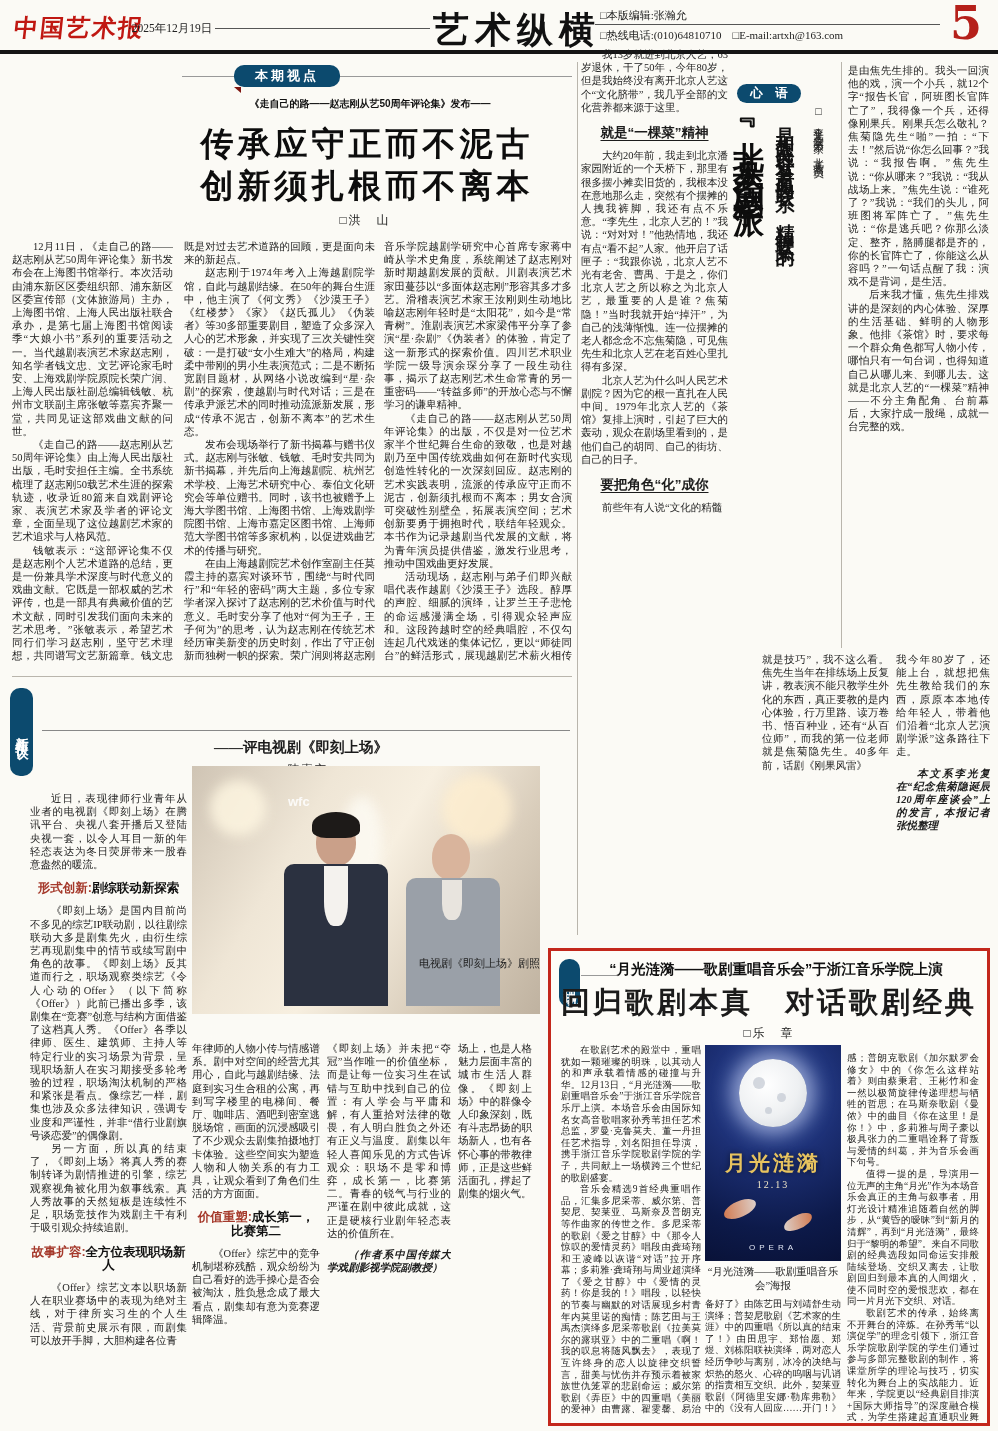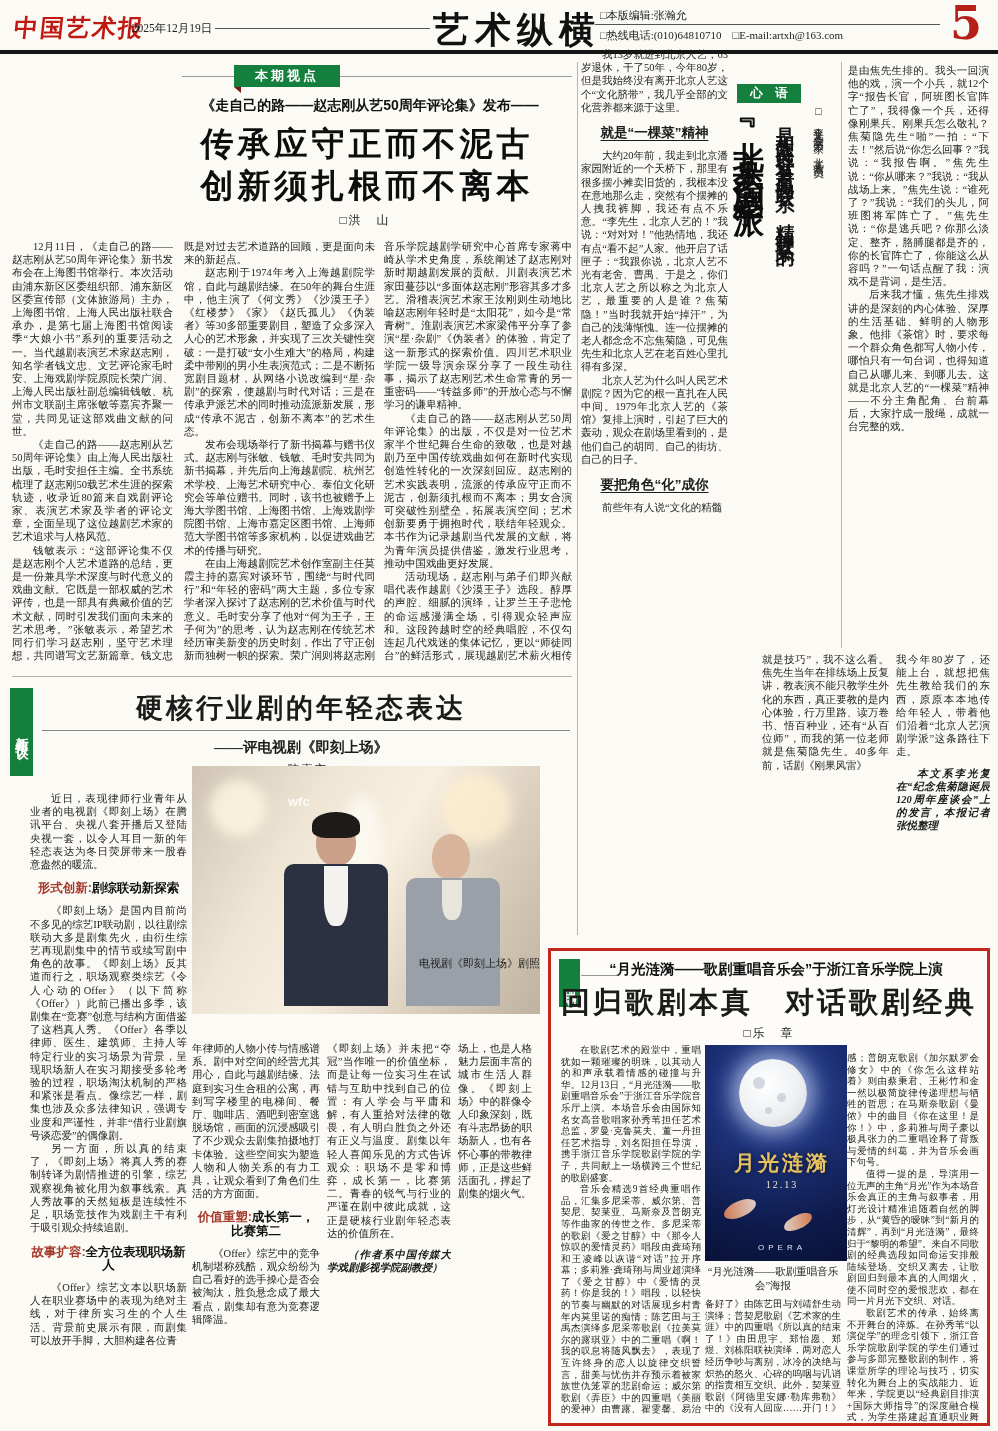--- a/index.html
+++ b/index.html
@@ -8,25 +8,25 @@
   .abs{position:absolute;}
   
   .logo{font-weight:bold;color:#c01812;font-size:24px;letter-spacing:2px;transform:skewX(-6deg);font-family:"DejaVu Serif",serif;}
   .hdate{font-size:11.5px;color:#222;}
   .hline{background:#555;height:1px;}
   .htitle{font-size:36px;font-weight:bold;font-family:"Liberation Sans","DejaVu Sans",sans-serif;letter-spacing:6px;color:#111;}
   .hinfo{font-size:11px;color:#222;}
   .pagenum{font-family:"DejaVu Serif",serif;color:#b5201a;font-size:46px;font-weight:bold;}
   .blackbar{background:#151515;}
   
-  .tag{background:#15803d;color:#fff;font-family:"Liberation Sans",sans-serif;font-weight:bold;
-       display:flex;align-items:center;justify-content:center;}
+  .tag{background:#0c4a6e;color:#fff;font-family:"Liberation Sans",sans-serif;font-weight:bold;
+       display:flex;align-items:center;justify-content:center;border-radius:10px;}
   .tag-v{writing-mode:vertical-rl;letter-spacing:3px;}
   
-  .kicker{font-size:14px;font-weight:bold;text-align:center;font-family:"Liberation Sans",sans-serif;color:#111;}
+  .kicker{font-size:10px;font-weight:bold;text-align:center;font-family:"Liberation Sans",sans-serif;color:#111;}
   .bighead{font-size:33px;line-height:40px;font-weight:bold;text-align:center;letter-spacing:4px;
            font-family:"Liberation Sans","DejaVu Sans",sans-serif;color:#0d0d0d;}
   .midhead{font-size:27px;font-weight:bold;text-align:center;letter-spacing:3px;font-family:"Liberation Sans",sans-serif;}
   .subt{font-size:14.5px;text-align:center;font-weight:bold;}
   .byline{font-size:12px;text-align:center;letter-spacing:2px;color:#222;}
   
   .col{font-size:10.5px;line-height:13.2px;text-align:justify;overflow:hidden;color:#1c1c1c;}
   .col-sm{font-size:9.5px;line-height:11.6px;}
   .b-p{text-indent:2em;margin:0;}
   .b-pc{margin:0;}
@@ -46,21 +46,21 @@
   
   .photo{background:linear-gradient(120deg,#cfc4b4 0%,#efe6d6 30%,#f7efe0 50%,#d9cdbb 75%,#bfb2a0 100%);overflow:hidden;}
   .bokeh{position:absolute;border-radius:50%;filter:blur(6px);opacity:.8;}
   .person{position:absolute;}
   .head{position:absolute;border-radius:50% 50% 46% 46%;}
   .torso{position:absolute;border-radius:10px 10px 0 0;}
   .caption{font-size:11px;color:#222;text-align:right;}
   
   .redbox{border:3px solid #c3271c;background:#fdfcf8;}
   .poster{background:radial-gradient(circle at 50% 22%, #3c59a8 0%, #1c2f74 38%, #0d1a4a 75%, #091238 100%);
-          overflow:hidden;position:relative;padding-left:6px;}
+          overflow:hidden;position:relative;}
   .moon{position:absolute;border-radius:50%;background:radial-gradient(circle at 40% 38%,#ffffff 0%,#eef0f2 55%,#cfd4da 100%);
         box-shadow:0 0 18px 8px rgba(220,228,255,.55);}
   .crater{position:absolute;border-radius:50%;background:#c2c8d2;opacity:.7;}
   .ptitle{position:absolute;width:100%;text-align:center;color:#e7c35f;font-weight:bold;font-size:21px;letter-spacing:3px;
           font-family:"Liberation Sans",sans-serif;text-shadow:0 0 6px rgba(0,0,0,.6);}
   .pdate{position:absolute;width:100%;text-align:center;color:#f0e6c8;font-size:10px;letter-spacing:2px;}
   .pbrand{position:absolute;width:100%;text-align:center;color:#dfe4f2;font-size:8px;letter-spacing:4px;font-family:"Liberation Sans",sans-serif;}
   .koi{position:absolute;border-radius:60% 40% 60% 40%;background:linear-gradient(100deg,#e8824d,#f3e6da);opacity:.9;}
   .fold{position:absolute;width:0;height:0;}
 </style>
@@ -126,21 +126,20 @@
   <div class="abs col" style="left:848px;top:64px;width:141px;height:585px;">
       <div class="b-pc">是由焦先生排的。我头一回演他的戏，演一个小兵，就12个字“报告长官，阿班图长官阵亡了”，我得像一个兵，还得像刚果兵。刚果兵怎么敬礼？焦菊隐先生“啪”一拍：“下去！”然后说“你怎么回事？”我说：“我报告啊。”焦先生说：“你从哪来？”我说：“我从战场上来。”焦先生说：“谁死了？”我说：“我们的头儿，阿班图将军阵亡了。”焦先生说：“你是逃兵吧？你那么淡定、整齐，胳膊腿都是齐的，你的长官阵亡了，你能这么从容吗？”一句话点醒了我：演戏不是背词，是生活。</div>
       <div class="b-p">后来我才懂，焦先生排戏讲的是深刻的内心体验、深厚的生活基础、鲜明的人物形象。他排《茶馆》时，要求每一个群众角色都写人物小传，哪怕只有一句台词，也得知道自己从哪儿来、到哪儿去。这就是北京人艺的“一棵菜”精神——不分主角配角、台前幕后，大家拧成一股绳，成就一台完整的戏。</div>
     </div>
   <div class="abs col" style="left:896px;top:653px;width:94px;height:282px;">
       <div class="b-pc">我今年80岁了，还能上台，就想把焦先生教给我们的东西，原原本本地传给年轻人，带着他们沿着“北京人艺演剧学派”这条路往下走。</div>
       <div class="b-note">本文系李光复在“纪念焦菊隐诞辰120周年座谈会”上的发言，本报记者张悦整理</div>
     </div>
 
   <div class="abs tag tag-v" style="left:10px;top:688px;width:23px;height:88px;font-size:13px;">新作快议</div>
-  <div class="abs midhead" style="left:40px;top:690px;width:522px;">硬核行业剧的年轻态表达</div>
   <div class="abs hdiv" style="left:42px;top:730px;width:528px;background:#888;"></div>
   <div class="abs subt" style="left:40px;top:738px;width:522px;">——评电视剧《即刻上场》</div>
   <div class="abs byline" style="left:40px;top:762px;width:522px;font-size:11.5px;">□ 陆嘉宁</div>
 
   <div class="abs col" style="left:30px;top:792px;width:157px;height:638px;">
       <div class="b-p">近日，表现律师行业青年从业者的电视剧《即刻上场》在腾讯平台、央视八套开播后又登陆央视一套，以令人耳目一新的年轻态表达为冬日荧屏带来一股春意盎然的暖流。</div>
       <div class="b-h"><span class="pre">形式创新:</span>剧综联动新探索</div>
       <div class="b-p">《即刻上场》是国内目前尚不多见的综艺IP联动剧，以往剧综联动大多是剧集先火，由衍生综艺再现剧集中的情节或续写剧中角色的故事。《即刻上场》反其道而行之，职场观察类综艺《令人心动的Offer》（以下简称《Offer》）此前已播出多季，该剧集在“竞赛”创意与结构方面借鉴了这档真人秀。《Offer》各季以律师、医生、建筑师、主持人等特定行业的实习场景为背景，呈现职场新人在实习期接受多轮考验的过程，职场淘汰机制的严格和紧张是看点。像综艺一样，剧集也涉及众多法律知识，强调专业度和严谨性，并非“借行业剧旗号谈恋爱”的偶像剧。</div>
       <div class="b-p">另一方面，所以真的结束了，《即刻上场》将真人秀的赛制转译为剧情推进的引擎，综艺观察视角被化用为叙事线索。真人秀故事的天然短板是连续性不足，职场竞技作为戏剧主干有利于吸引观众持续追剧。</div>
       <div class="b-h"><span class="pre">故事扩容:</span>全方位表现职场新人</div>

